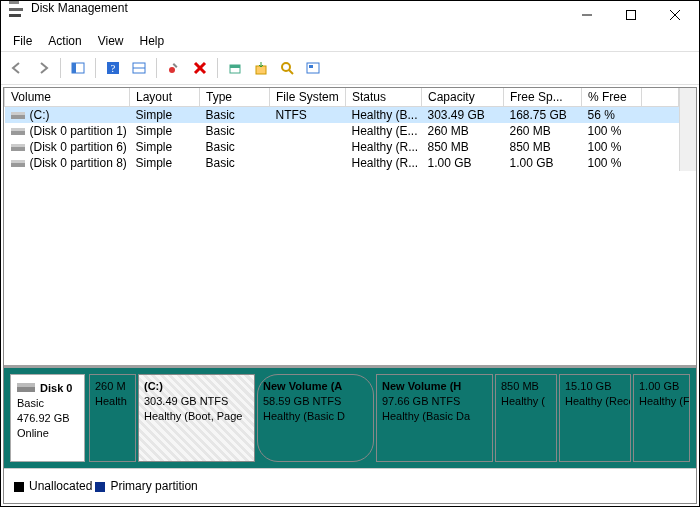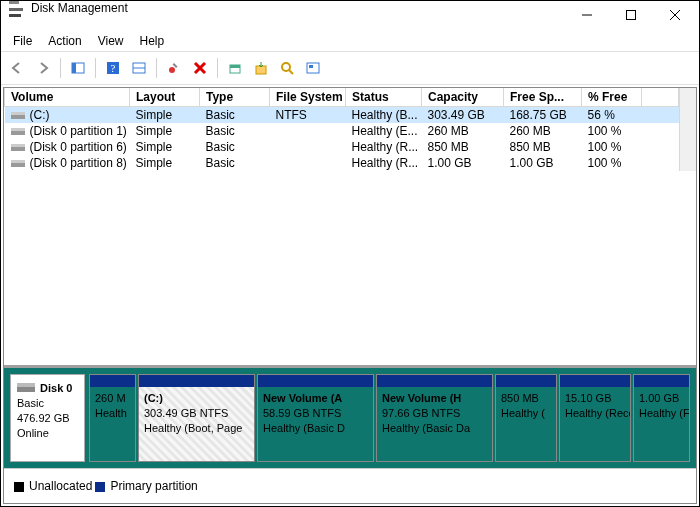--- a/index.html
+++ b/index.html
@@ -13,30 +13,30 @@
   .titlebar .title{flex:1;font-size:12px}
   .winbtn{width:44px;height:28px;display:flex;align-items:center;justify-content:center}
   .winbtn svg{width:10px;height:10px;stroke:#000;fill:none;stroke-width:1}
   .menubar{height:20px;display:flex;align-items:center;padding:0 4px;gap:0}
   .menubar span{padding:2px 8px}
   .toolbar{height:28px;display:flex;align-items:center;padding:2px 4px;gap:2px;border-top:1px solid #e0e0e0;border-bottom:1px solid #e0e0e0}
   .tbtn{width:22px;height:22px;display:flex;align-items:center;justify-content:center;border:1px solid transparent}
   .tsep{width:1px;height:20px;background:#d0d0d0;margin:0 3px}
   .content{flex:1;display:flex;flex-direction:column;border:1px solid #888;margin:2px;overflow:hidden}
   table{border-collapse:collapse;width:100%;table-layout:fixed}
-  thead th{background:#fff;border:1px solid #d8d8d8;border-top:none;font-weight:700;text-align:left;padding:2px 6px;white-space:nowrap;overflow:hidden;font-size:12px}
+  thead th{background:#fff;border:1px solid #d8d8d8;border-top:none;font-weight:400;text-align:left;padding:2px 6px;white-space:nowrap;overflow:hidden;font-size:12px}
   tbody td{padding:1px 6px;white-space:nowrap;overflow:hidden;font-size:12px}
   tbody tr.selected td{background:#cde8ff}
   .vol-icon{width:16px;height:10px;display:inline-block;margin-right:3px}
   .vol-icon svg{vertical-align:middle}
   .disk-pane{border-top:3px solid #a0a0a0;background:#0f766e;display:flex;height:100px;margin-top:auto}
   .disk-header{width:100px;border:1px solid #aaa;margin:6px 2px 6px 6px;padding:6px;box-sizing:border-box;background:#fff;font-size:11px;line-height:1.35}
   .disk-header .disk-icon{width:18px;height:12px;display:inline-block;vertical-align:middle;margin-right:2px}
   .disk-strip{flex:1;display:flex;margin:6px 6px 6px 2px;gap:2px}
-  .disk-strip .part{flex-shrink:0;border:1px solid #888;display:flex;flex-direction:column;overflow:hidden}
+  .disk-strip .part{flex-shrink:0;border:1px solid #888;display:flex;flex-direction:row;overflow:hidden}
   .part .cap{height:12px;background:#0a2e8a}
   .part .body{flex:1;padding:4px 5px;font-size:11px;line-height:1.35;white-space:nowrap;overflow:hidden}
   .part.sel .body{background:repeating-linear-gradient(45deg,#f6f6f6,#f6f6f6 3px,#e6e6e6 3px,#e6e6e6 6px)}
   .legend{height:26px;display:flex;align-items:center;padding:4px 10px;gap:3px;border-top:1px solid #ccc}
   .legend .sw{width:10px;height:10px;display:inline-block;margin-right:5px;vertical-align:middle}
   .legend .unalloc{background:#000}
   .legend .primary{background:#0a2e8a}
   .scroll-col{width:16px;background:#f0f0f0;border-left:1px solid #d8d8d8}
   .vol-wrap{display:flex;flex:0 0 auto}
   .vol-table{flex:1}
@@ -255,21 +255,21 @@
       </div>
       <div class="disk-strip" id="disk-strip">
           <div class="part" style="width: 45px;">
             <div class="cap"></div>
             <div class="body"><b></b>260 M<br>Health</div>
           </div>
           <div class="part sel" style="width: 115px;">
             <div class="cap"></div>
             <div class="body"><b>(C:)</b><br>303.49 GB NTFS<br>Healthy (Boot, Page</div>
           </div>
-          <div class="part" style="width: 115px;">
+          <div class="part" style="width: 115px; border-radius: 21px;">
             <div class="cap"></div>
             <div class="body"><b>New Volume  (A</b><br>58.59 GB NTFS<br>Healthy (Basic D</div>
           </div>
           <div class="part" style="width: 115px;">
             <div class="cap"></div>
             <div class="body"><b>New Volume  (H</b><br>97.66 GB NTFS<br>Healthy (Basic Da</div>
           </div>
           <div class="part" style="width: 60px;">
             <div class="cap"></div>
             <div class="body"><b></b>850 MB<br>Healthy (</div>

